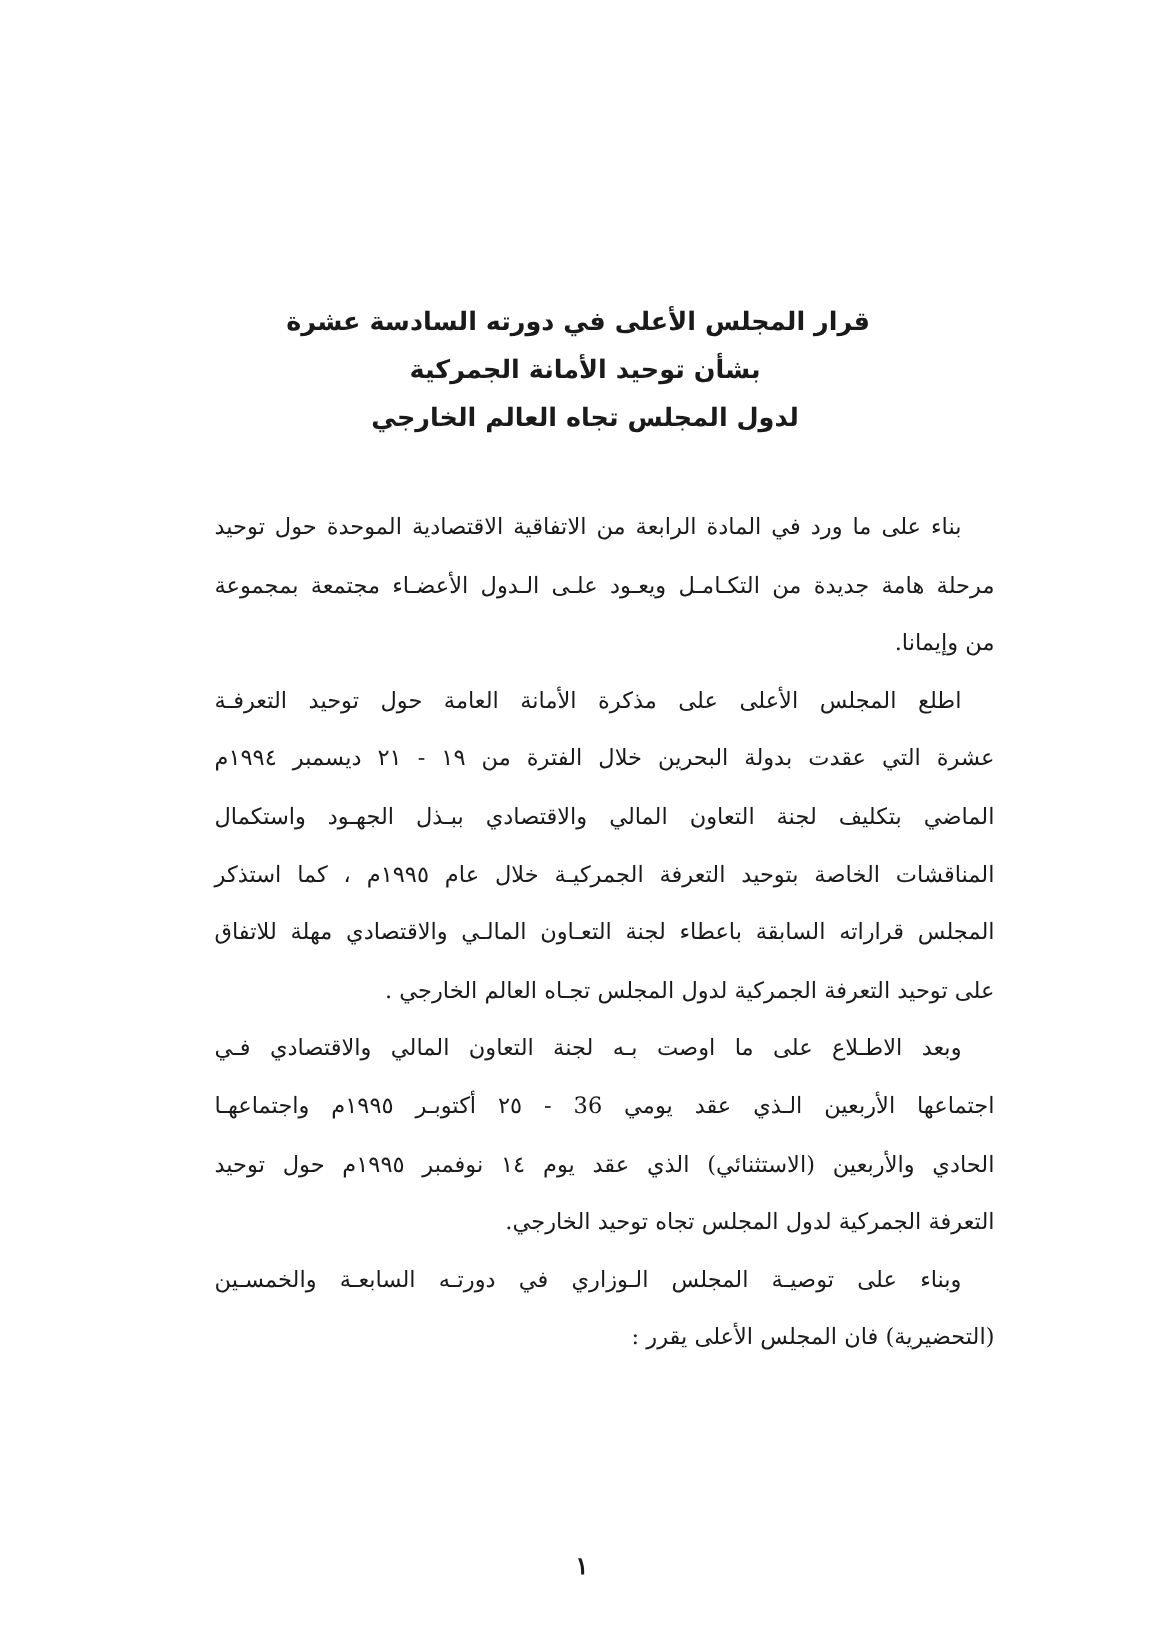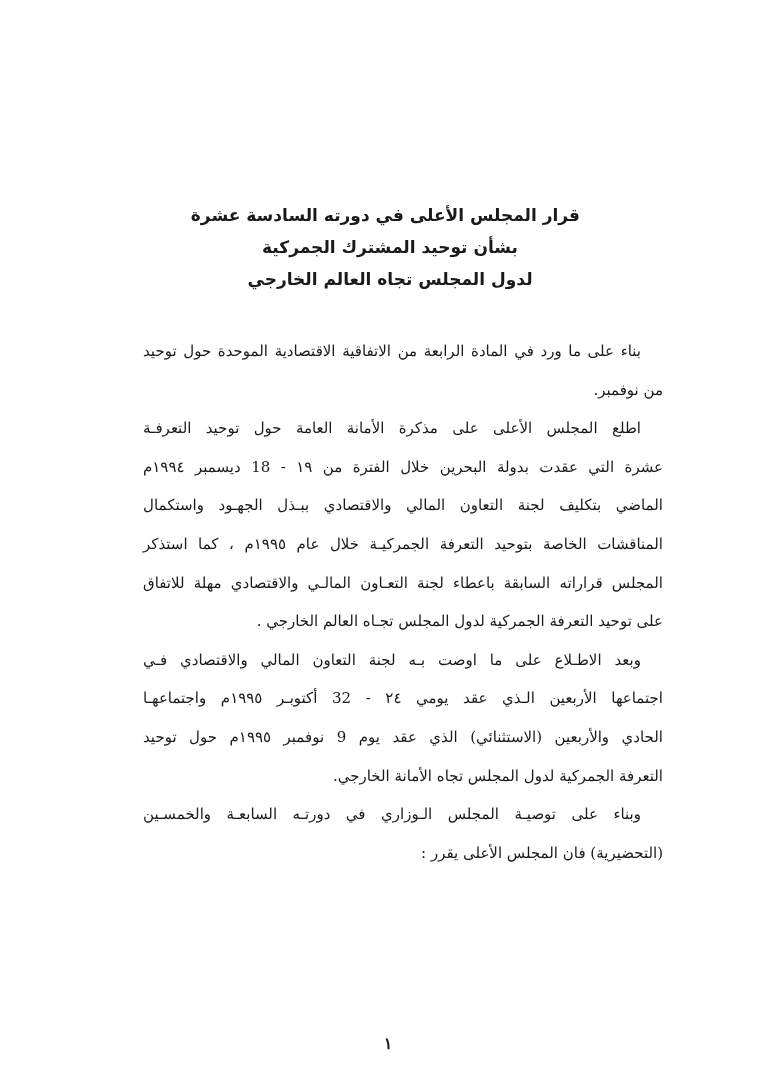--- a/index.html
+++ b/index.html
@@ -17,42 +17,43 @@
   .line.indent { padding-right: 22px; }
   .page-number { position: absolute; top: 1022px; left: 368px; width: 40px; text-align: center;
                  font-size: 16px; font-weight: bold; }
 </style>
 </head>
 <body>
 
 <div class="page">
   <div class="title-block">
     <div class="title-line">قرار المجلس الأعلى في دورته السادسة عشرة</div>
-    <div class="title-line">بشأن توحيد المشترك الجمركية</div>
+    <div class="title-line">بشأن توحيد الأمانة الجمركية</div>
     <div class="title-line">لدول المجلس تجاه العالم الخارجي</div>
   </div>
 
   <div class="body-text">
     <div class="para">
       <span class="line indent">بناء على ما ورد في المادة الرابعة من الاتفاقية الاقتصادية الموحدة حول توحيد</span>
-      <span class="line last">من نوفمبر.</span>
+      <span class="line">مرحلة هامة جديدة من التكـامـل ويعـود علـى الـدول الأعضـاء مجتمعة بمجموعة</span>
+      <span class="line last">من وإيمانا.</span>
     </div>
     <div class="para">
       <span class="line indent">اطلع المجلس الأعلى على مذكرة الأمانة العامة حول توحيد التعرفـة</span>
-      <span class="line">عشرة التي عقدت بدولة البحرين خلال الفترة من ١٩ - 18 ديسمبر ١٩٩٤م</span>
+      <span class="line">عشرة التي عقدت بدولة البحرين خلال الفترة من ١٩ - ٢١ ديسمبر ١٩٩٤م</span>
       <span class="line">الماضي بتكليف لجنة التعاون المالي والاقتصادي ببـذل الجهـود واستكمال</span>
       <span class="line">المناقشات الخاصة بتوحيد التعرفة الجمركيـة خلال عام ١٩٩٥م ، كما استذكر</span>
       <span class="line">المجلس قراراته السابقة باعطاء لجنة التعـاون المالـي والاقتصادي مهلة للاتفاق</span>
       <span class="line last">على توحيد التعرفة الجمركية لدول المجلس تجـاه العالم الخارجي .</span>
     </div>
     <div class="para">
       <span class="line indent">وبعد الاطـلاع على ما اوصت بـه لجنة التعاون المالي والاقتصادي فـي</span>
-      <span class="line">اجتماعها الأربعين الـذي عقد يومي ٢٤ - 32 أكتوبـر ١٩٩٥م واجتماعهـا</span>
-      <span class="line">الحادي والأربعين (الاستثنائي) الذي عقد يوم 9 نوفمبر ١٩٩٥م حول توحيد</span>
-      <span class="line last">التعرفة الجمركية لدول المجلس تجاه الأمانة الخارجي.</span>
+      <span class="line">اجتماعها الأربعين الـذي عقد يومي 36 - ٢٥ أكتوبـر ١٩٩٥م واجتماعهـا</span>
+      <span class="line">الحادي والأربعين (الاستثنائي) الذي عقد يوم ١٤ نوفمبر ١٩٩٥م حول توحيد</span>
+      <span class="line last">التعرفة الجمركية لدول المجلس تجاه توحيد الخارجي.</span>
     </div>
     <div class="para">
       <span class="line indent">وبناء على توصيـة المجلس الـوزاري في دورتـه السابعـة والخمسـين</span>
       <span class="line last">(التحضيرية) فان المجلس الأعلى يقرر :</span>
     </div>
   </div>
 
   <div class="page-number">١</div>
 </div>
 

